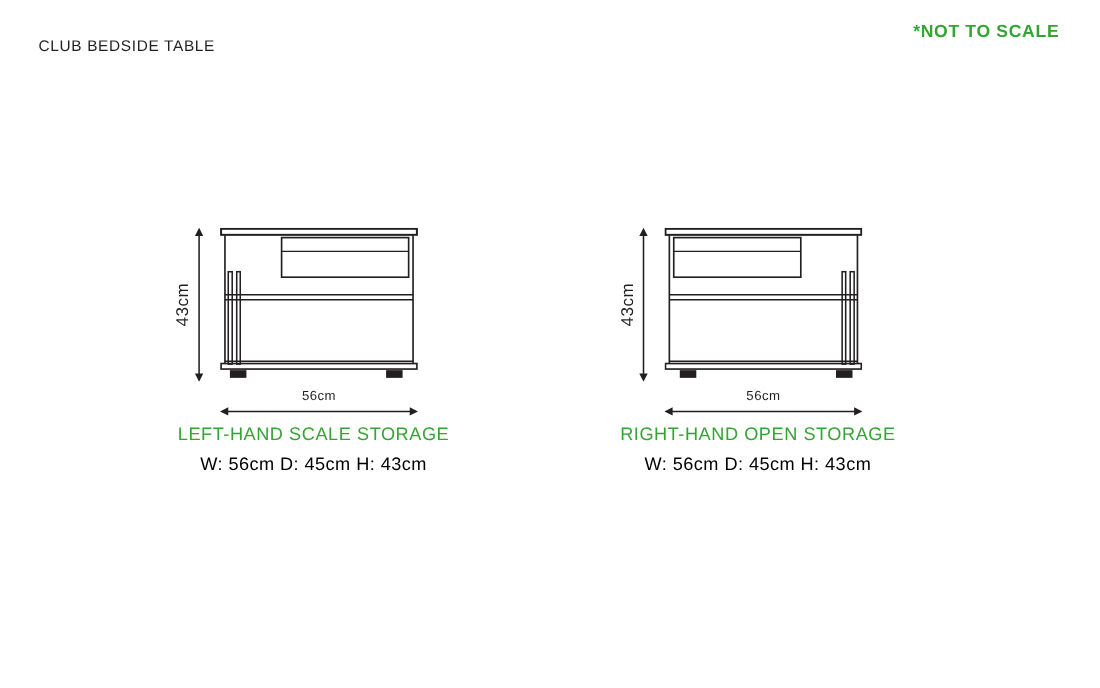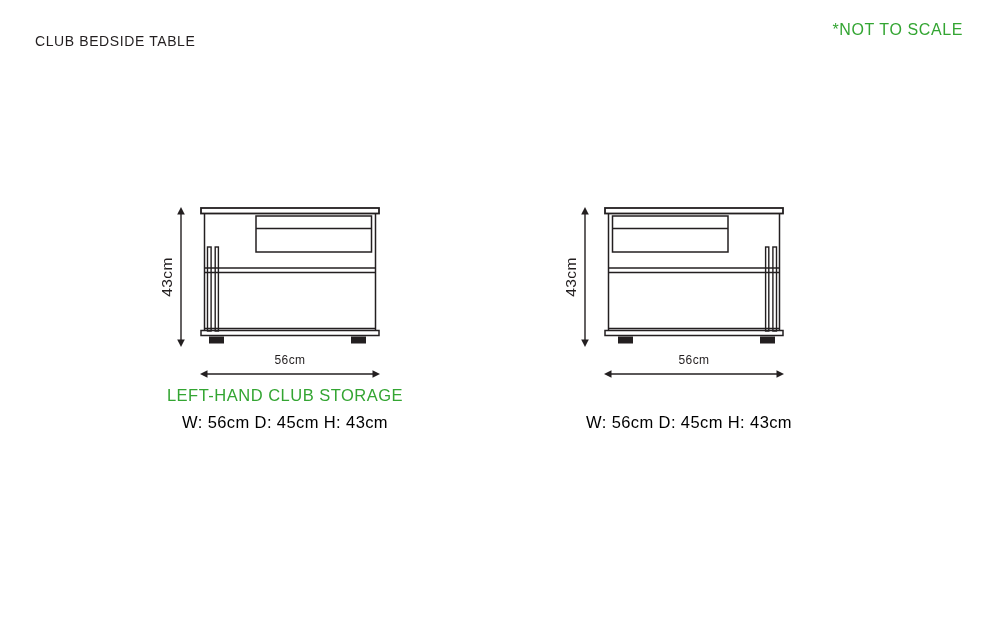--- a/index.html
+++ b/index.html
@@ -13,21 +13,21 @@
   }
   .page-title{
     position:absolute;left:0;right:0;top:33px;
     text-align:left;
     font-size:14px;font-weight:500;letter-spacing:0.6px;
     color:#231f20;
     padding-left:35px;
   }
   .scale-note{
     position:absolute;right:37px;top:21px;
-    font-size:16px;font-weight:400;letter-spacing:0.6px;
+    font-size:16px;font-weight:700;letter-spacing:0.6px;
     color:#33a532;
   }
   .figure{
     position:absolute;top:200px;width:290px;height:245px;
   }
   .fig-left{left:140px;}
   .fig-right{left:544px;}
   .table-drawing{
     position:absolute;left:60px;top:7px;width:180px;height:140px;
   }
@@ -113,32 +113,33 @@
     <svg class="vdim-arrow" viewBox="0 0 12 140">
         <use href="#v-arrow"></use>
       </svg>
     <svg class="table-drawing" viewBox="0 0 180 140">
         <use href="#table-art"></use>
       </svg>
     <div class="hdim-label">56cm</div>
     <svg class="hdim-arrow" viewBox="0 0 180 12">
         <use href="#h-arrow"></use>
       </svg>
-    <div class="fig-name">LEFT-HAND CLUB STORAGE</div>
+    <div class="fig-name">LEFT-HAND SCALE STORAGE</div>
     <div class="fig-dims">W: 56cm D: 45cm H: 43cm</div>
   </div>
 
   <div class="figure fig-right">
     <span class="vdim-label">43cm</span>
     <svg class="vdim-arrow" viewBox="0 0 12 140">
         <use href="#v-arrow"></use>
       </svg>
     <svg class="table-drawing mirrored" viewBox="0 0 180 140">
         <use href="#table-art"></use>
       </svg>
     <div class="hdim-label">56cm</div>
     <svg class="hdim-arrow" viewBox="0 0 180 12">
         <use href="#h-arrow"></use>
       </svg>
+    <div class="fig-name">RIGHT-HAND OPEN STORAGE</div>
     <div class="fig-dims">W: 56cm D: 45cm H: 43cm</div>
   </div>
 
 </div>
 
 </body></html>

